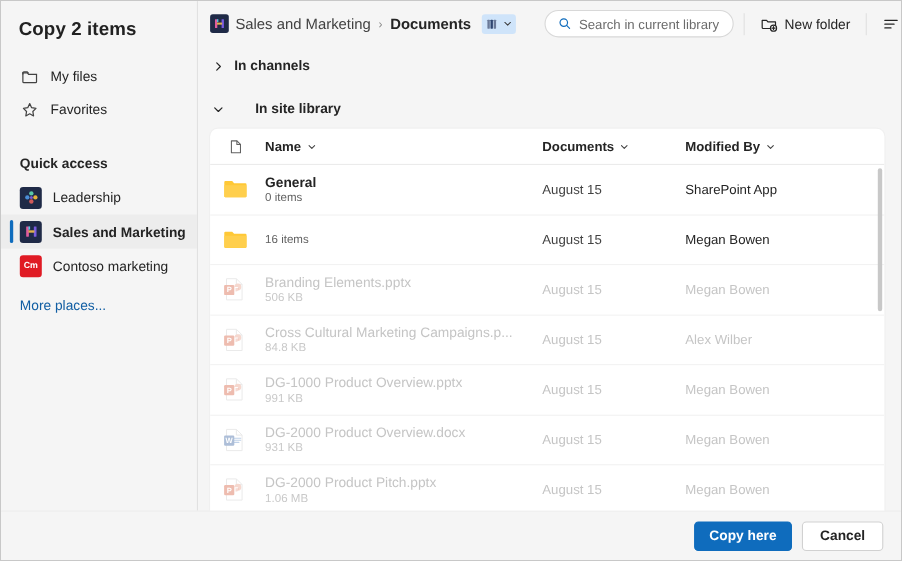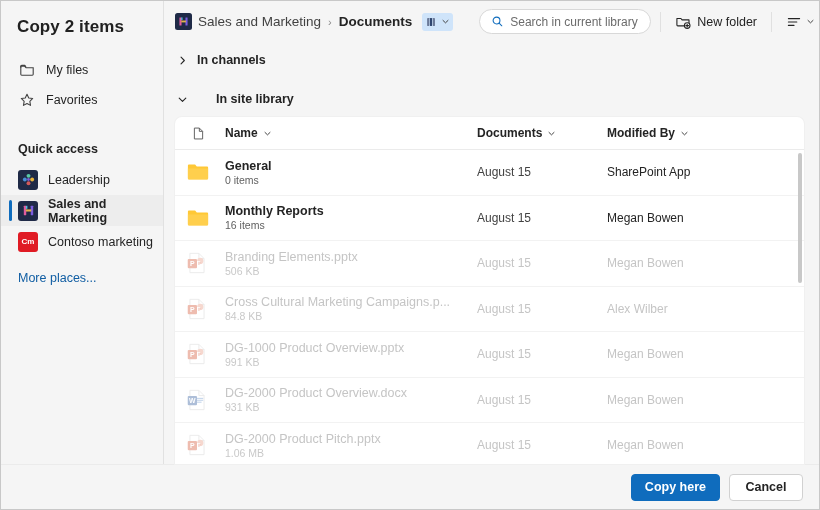--- a/index.html
+++ b/index.html
@@ -14,21 +14,21 @@
     width: 820px; height: 510px;
     background: #f5f5f5;
     border: 1px solid #c8c8c8;
     display: flex;
     flex-direction: column;
   }
   #body-row { display: flex; flex: 1; min-height: 0; }
 
   
   #sidebar {
-    width: 163px;
+    width: 179px;
     background: #f5f5f5;
     border-right: 1px solid #e1e1e1;
     padding-top: 12px;
     flex-shrink: 0;
     position: relative;
   }
   #dialog-title {
     font-size: 17px;
     font-weight: 600;
     color: #212121;
@@ -464,21 +464,20 @@
               <div class="cell-modby">SharePoint App</div>
             </div>
             <div class="row">
               <div class="ico-cell">
                 <svg class="folder-ico" viewBox="0 0 22 18">
                   <path d="M0.9 2.6a1 1 0 0 1 1-1h6.2l1.7 1.9h10.3a1 1 0 0 1 1 1v10.9a1 1 0 0 1-1 1H1.9a1 1 0 0 1-1-1z" fill="#ffc836"></path>
                   <path d="M0.9 5.4h20.2v9.9a1 1 0 0 1-1 1H1.9a1 1 0 0 1-1-1z" fill="#ffcf4d"></path>
                 </svg>
               </div>
               <div class="cell-name">
-                <div class="name-main cell-text">Monthly Reports</div>
                 <div class="name-sub">16 items</div>
               </div>
               <div class="cell-mod">August 15</div>
               <div class="cell-modby">Megan Bowen</div>
             </div>
             <div class="row dim">
               <div class="ico-cell">
                 <svg class="file-ico" viewBox="0 0 22 24">
                   <path d="M3.2 1.4h9.9l5.7 5.7v15.5H3.2z" fill="#ffffff" stroke="#c9c9c9" stroke-width="1"></path>
                   <path d="M13.1 1.4v5.7h5.7" fill="none" stroke="#c9c9c9" stroke-width="1"></path>

